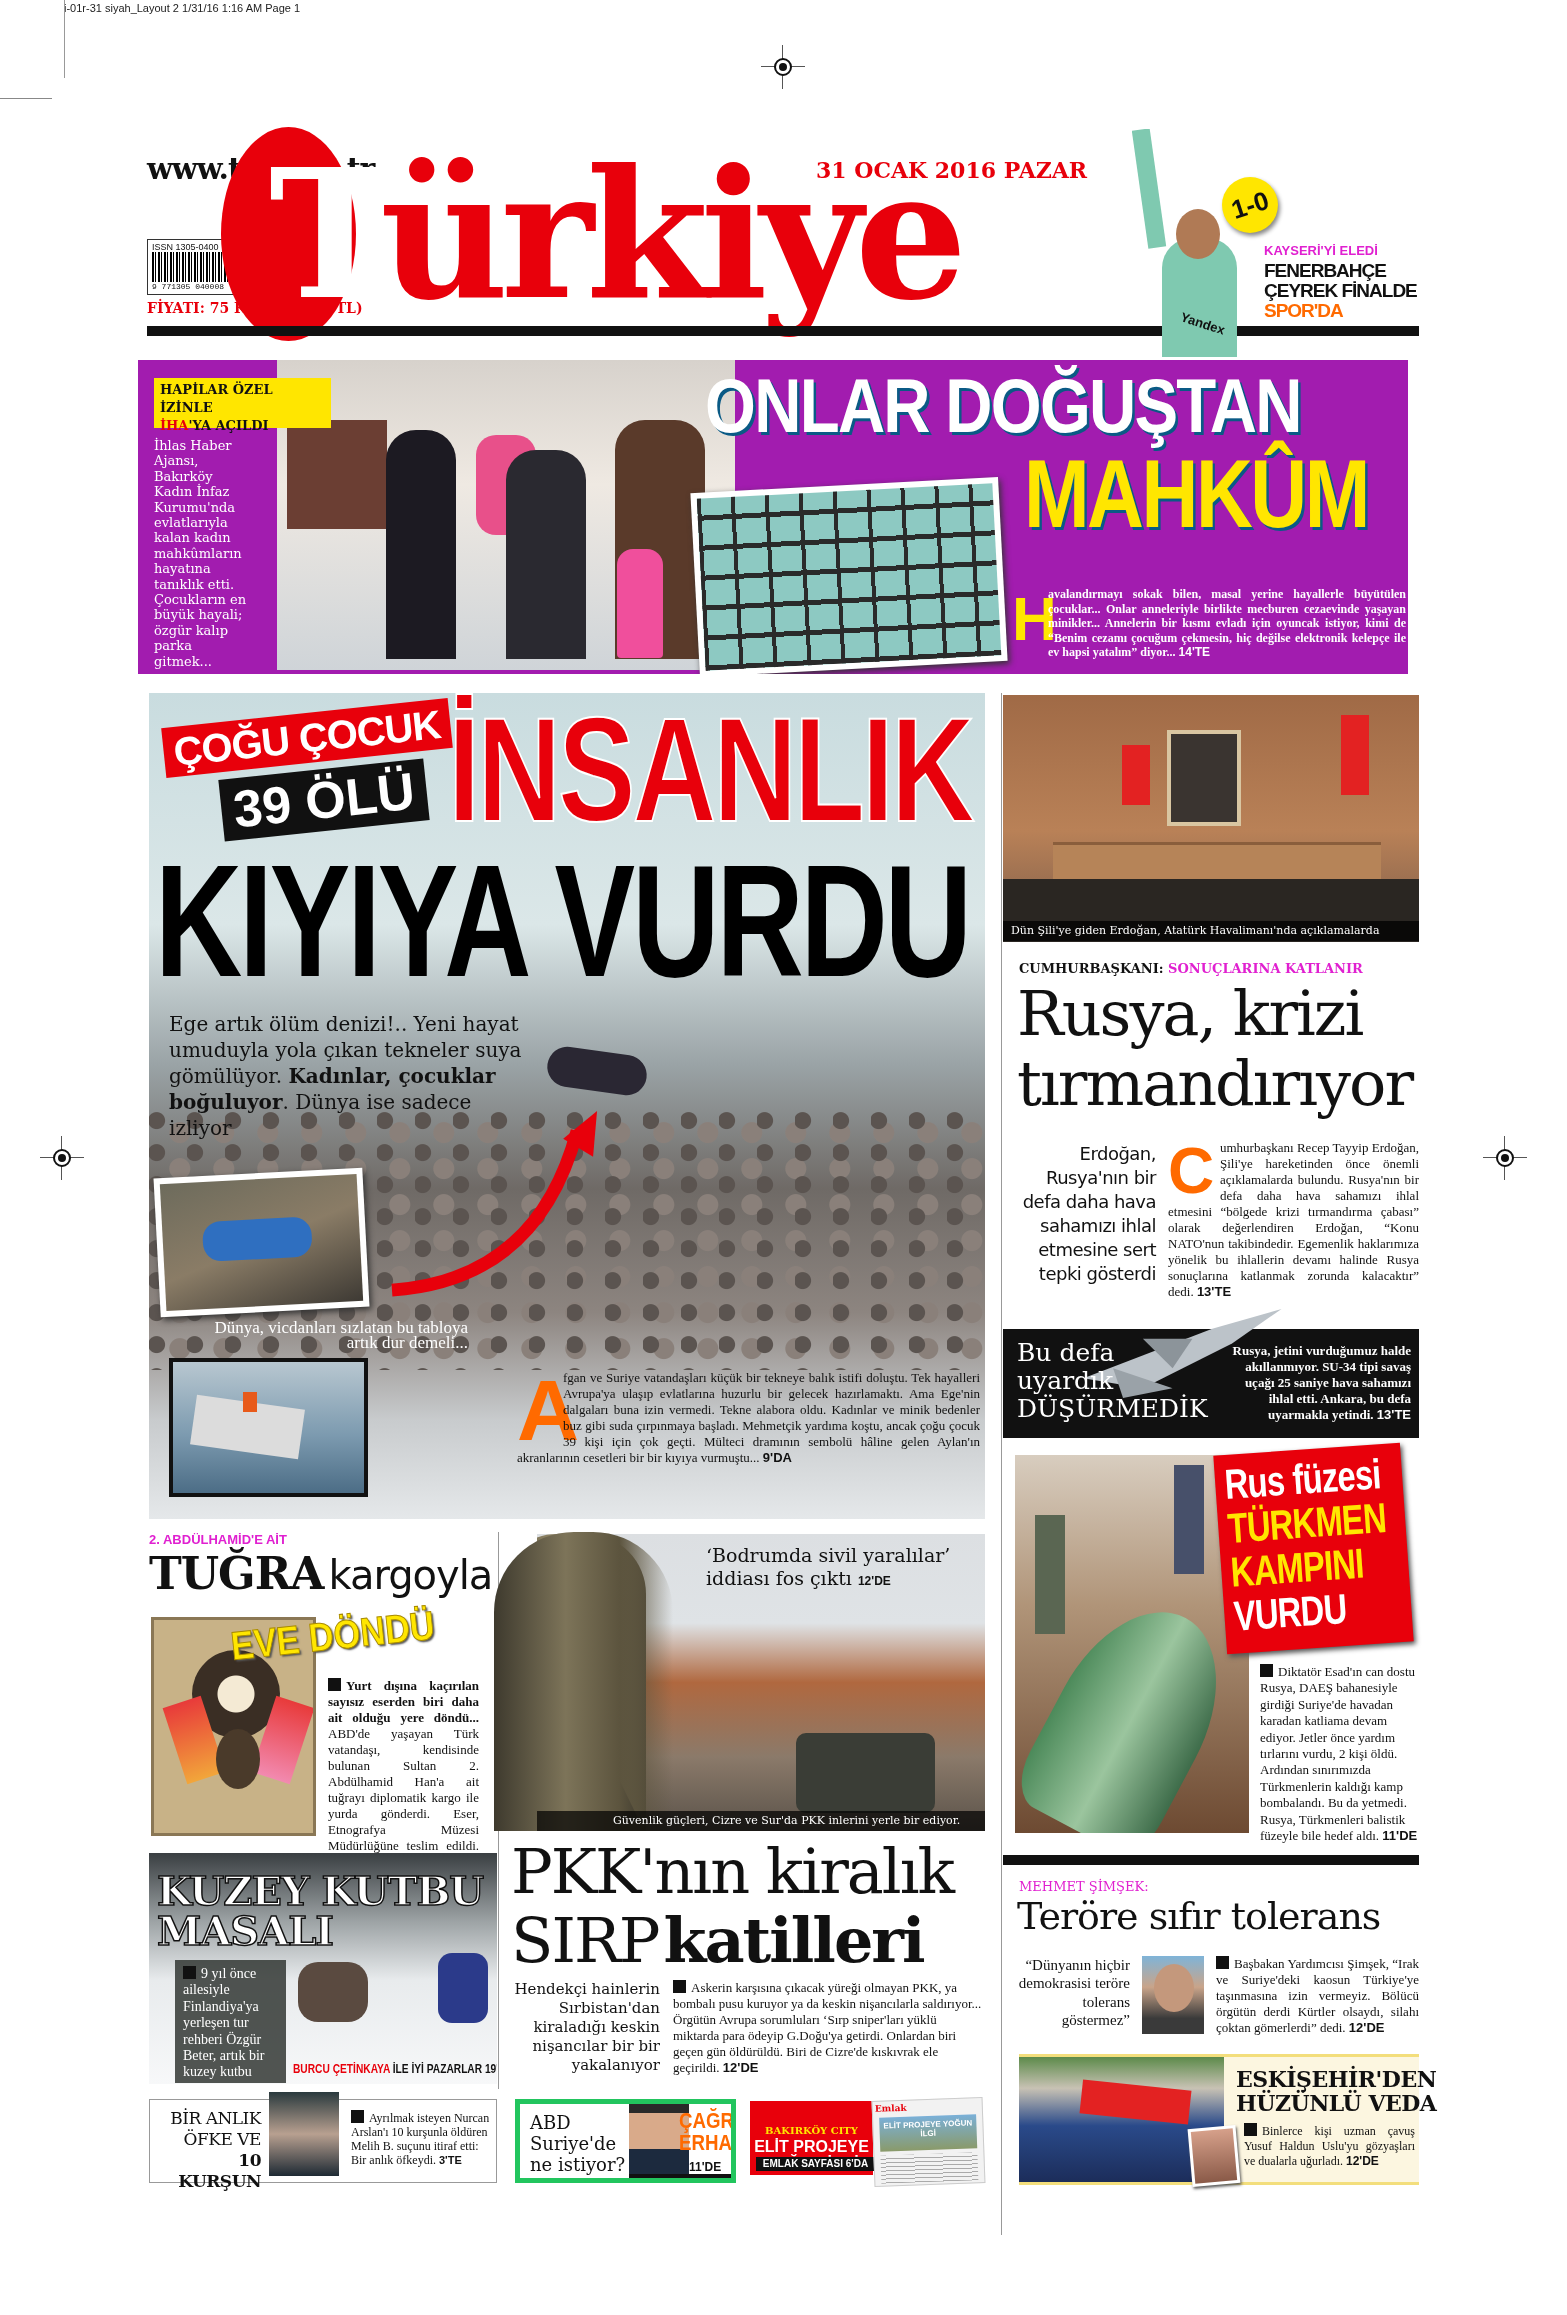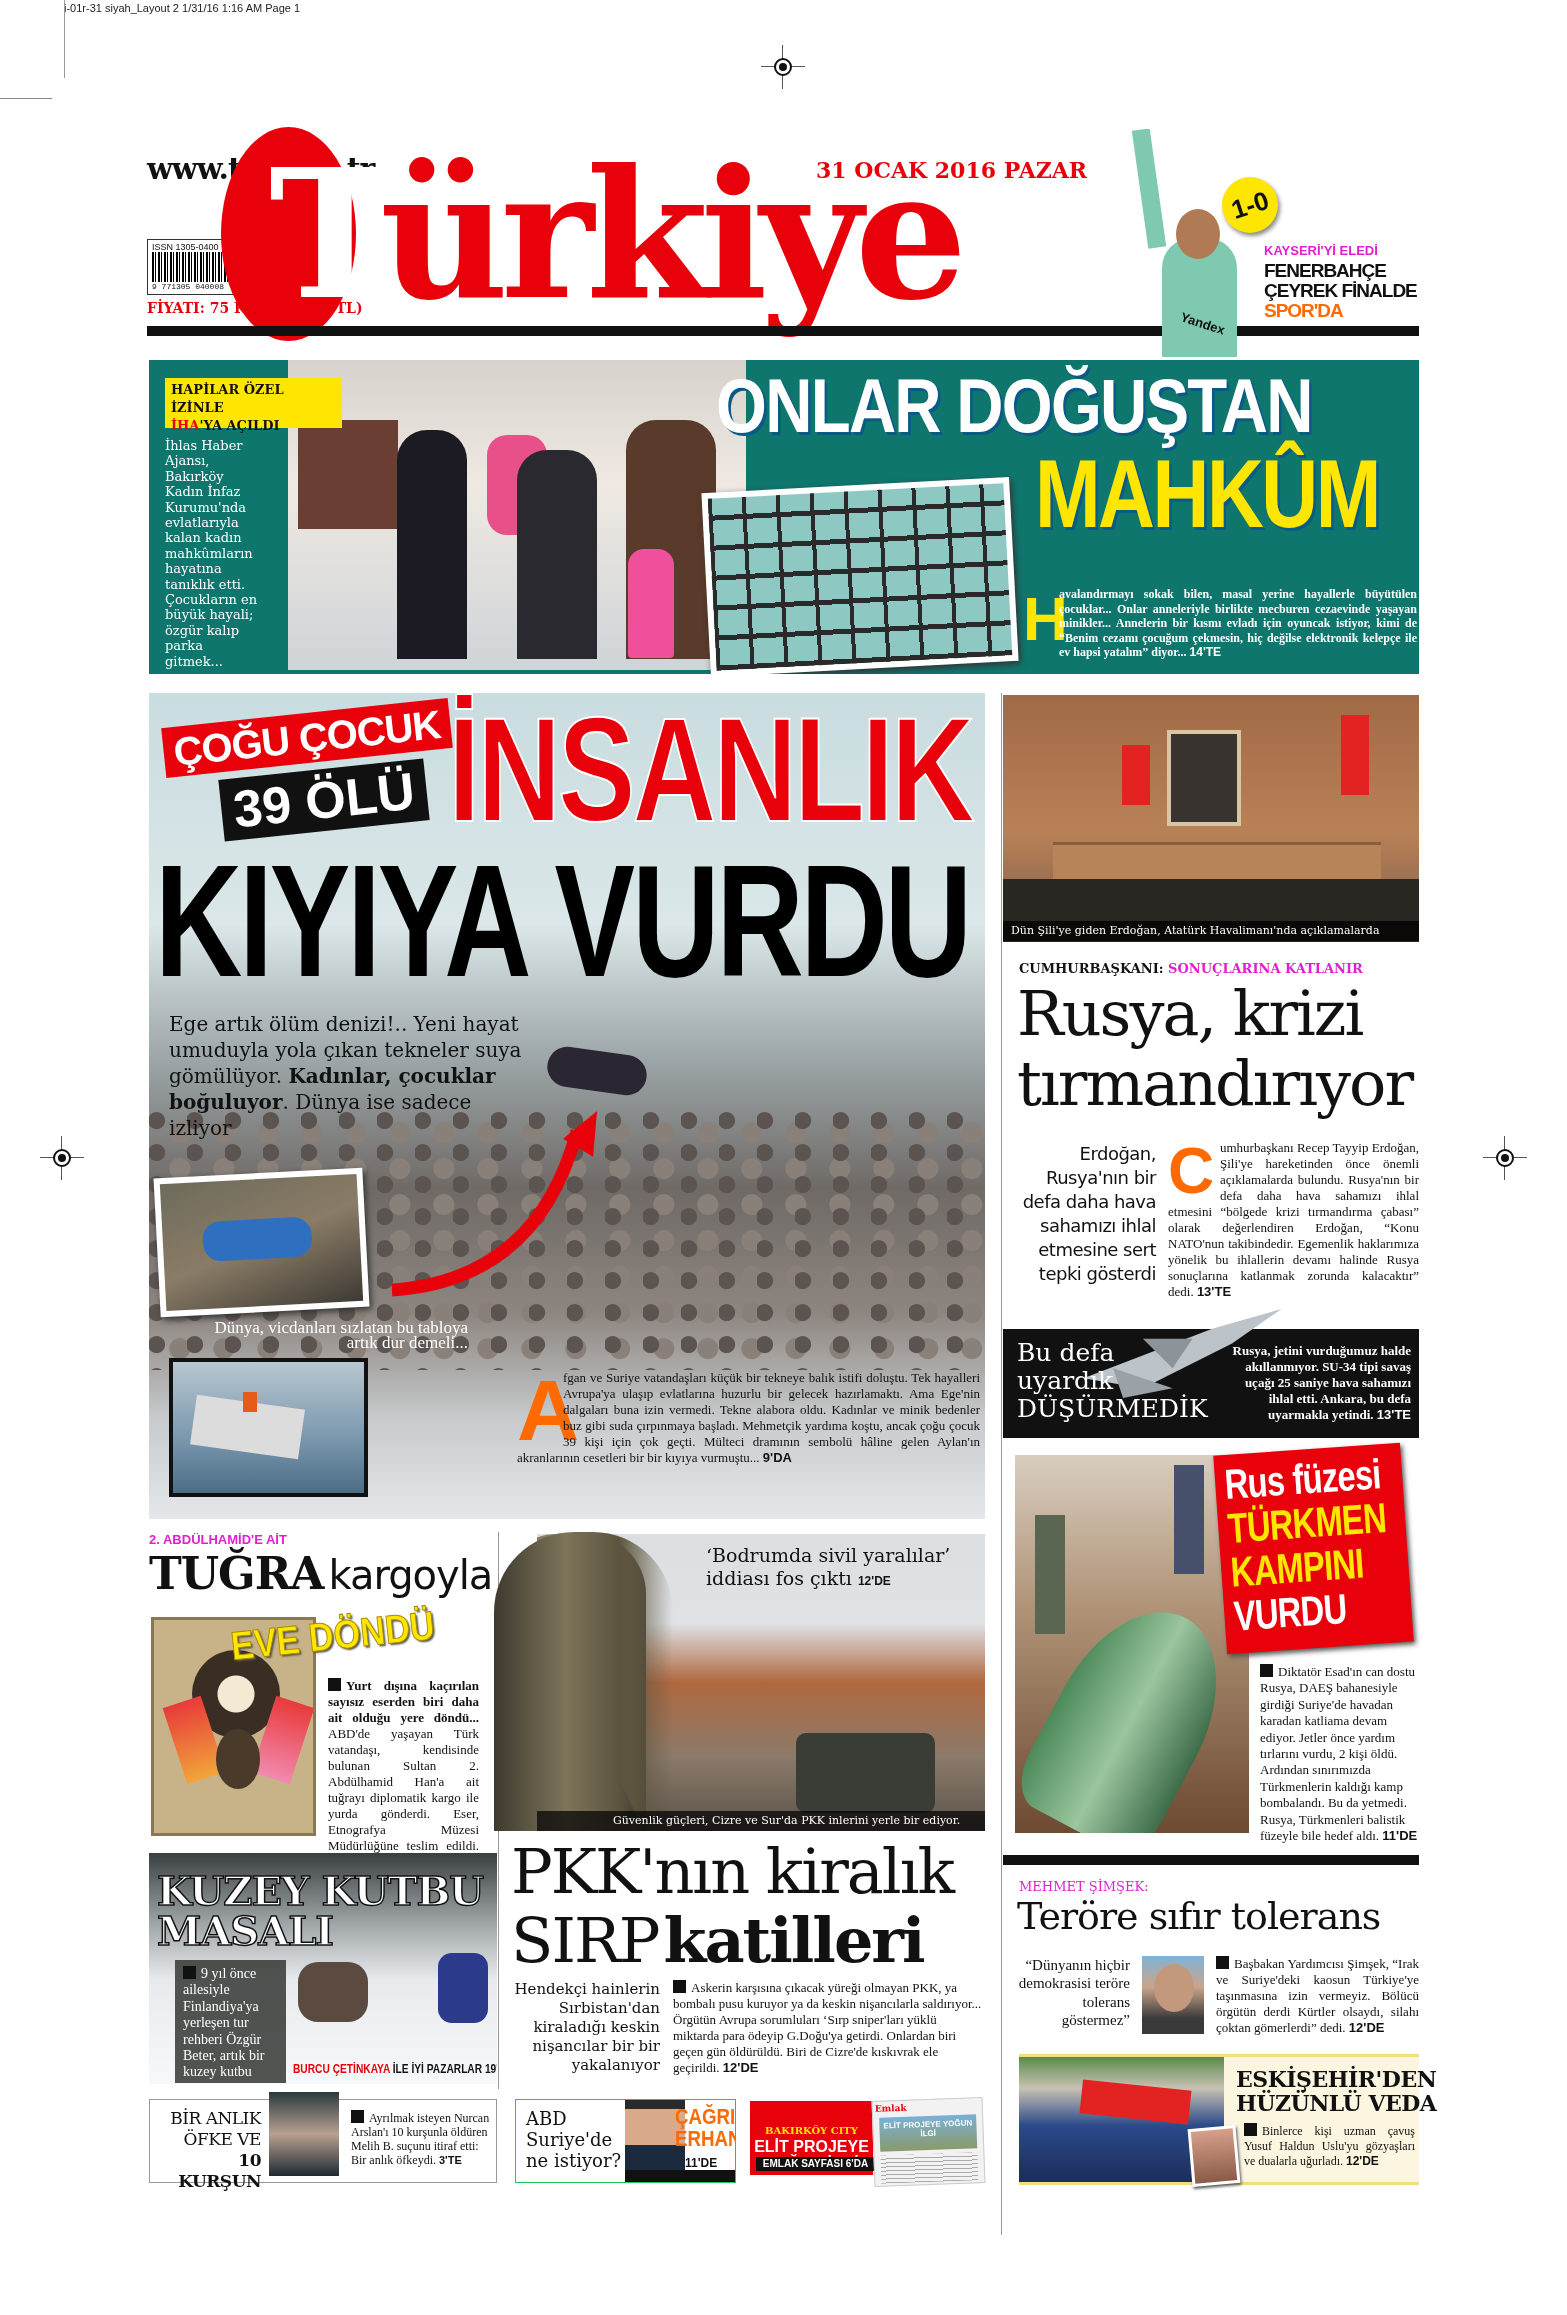--- a/index.html
+++ b/index.html
@@ -63,21 +63,21 @@
     <div class="sans" style="text-align:center;line-height:56px;font-size:26px;font-weight:bold;transform:rotate(-18deg)">1-0</div>
   </div>
   <div class="abs sans" style="left:1264px;top:243px;font-size:13px;font-weight:bold;color:#e020d0">KAYSERİ'Yİ ELEDİ</div>
   <div class="abs sans" style="left:1264px;top:261px;font-size:19px;font-weight:bold;line-height:20px;letter-spacing:-1px">
     <div>FENERBAHÇE</div>
     <div>ÇEYREK FİNALDE</div>
     <div style="color:#ff6a00">SPOR'DA</div>
   </div>
 </section>
 
-<section class="abs" style="left:149px;top:360px;width:1270px;height:314px;background:#0f766e;overflow:hidden">
+<section class="abs" style="left:138px;top:360px;width:1270px;height:314px;background:#a21caf;overflow:hidden">
   <div class="photo" style="left:139px;top:0;width:458px;height:310px;background:linear-gradient(180deg,#d7d2cc 0%,#efe9e2 40%,#cfd4d8 100%)">
     <div style="position:absolute;left:10px;top:60px;width:100px;height:109px;background:#6b3e33"></div>
     <div style="position:absolute;left:109px;top:70px;width:70px;height:229px;background:#1c1a22;border-radius:30px 30px 0 0"></div>
     <div style="position:absolute;left:199px;top:75px;width:60px;height:100px;background:#e8508a;border-radius:20px"></div>
     <div style="position:absolute;left:229px;top:90px;width:80px;height:209px;background:#2a2930;border-radius:30px 30px 0 0"></div>
     <div style="position:absolute;left:338px;top:60px;width:90px;height:239px;background:#5a3a2a;border-radius:30px 30px 0 0"></div>
     <div style="position:absolute;left:340px;top:189px;width:46px;height:109px;background:#f04f9c;border-radius:16px 16px 4px 4px"></div>
   </div>
   <div class="abs" style="left:16px;top:18px;width:177px;height:50px;background:#ffe600;padding:3px 6px">
     <div class="slab" style="font-size:13px;font-weight:bold;line-height:18px">HAPİLAR ÖZEL İZİNLE</div>
@@ -264,21 +264,21 @@
 <section class="abs" style="left:149px;top:2099px;width:348px;height:84px;border:1px solid #999">
   <div class="abs slab" style="left:6px;top:8px;width:105px;text-align:right;font-size:17px;line-height:21px;letter-spacing:-0.5px">
     <div>BİR ANLIK</div>
     <div>ÖFKE VE</div>
     <div style="font-weight:bold">10 KURŞUN</div>
   </div>
   <div class="photo" style="left:119px;top:-8px;width:70px;height:84px;background:linear-gradient(180deg,#2a3a3e,#b8a090 50%,#1e2a34)"></div>
   <div class="abs serif bullet" style="left:201px;top:10px;width:141px;font-size:12px;line-height:14px"><span>Ayrılmak isteyen Nurcan Arslan'ı 10 kurşunla öldüren Melih B. suçunu itiraf etti: Bir anlık öfkeydi.</span> <b class="sans" style="font-size:11px">3'TE</b></div>
 </section>
 
-<section class="abs" style="left:515px;top:2099px;width:221px;height:84px;border:1px solid #22c55e;overflow:hidden">
+<section class="abs" style="left:515px;top:2099px;width:221px;height:84px;border:5px solid #22c55e;overflow:hidden">
   <div class="abs slab" style="left:10px;top:8px;width:109px;font-size:18px;line-height:21px">ABD Suriye'de ne istiyor?</div>
   <div class="photo" style="left:109px;top:-4px;width:60px;height:90px;background:linear-gradient(180deg,#2a2a2a 0 15%,#d9aa8a 15% 55%,#1c2a3e 55%)"></div>
   <div class="abs sans" style="left:159px;top:6px;font-size:22px;font-weight:bold;color:#ff6a00;line-height:22px;transform:scaleX(0.85);transform-origin:left">
     <div>ÇAĞRI</div>
     <div>ERHAN</div>
   </div>
   <div class="abs sans" style="left:169px;top:56px;font-size:12px;font-weight:bold">11'DE</div>
   <div class="abs" style="left:109px;top:70px;width:111px;height:14px;background:#111"></div>
 </section>
 

